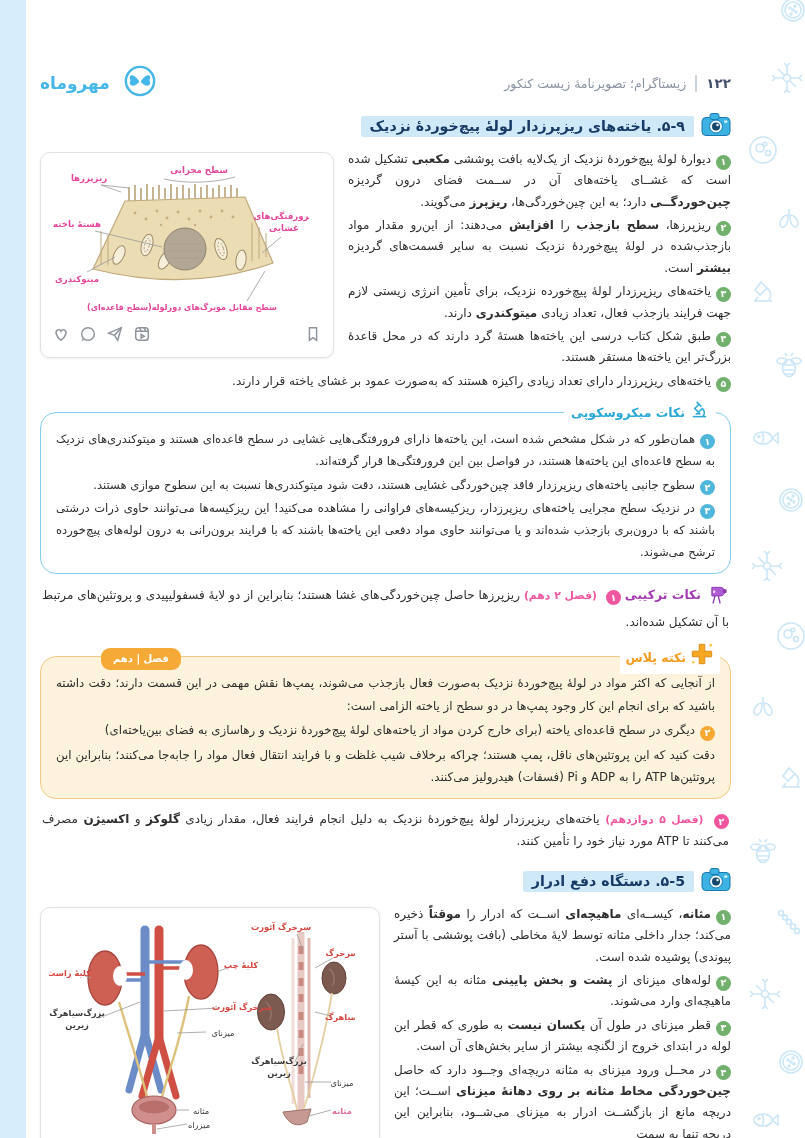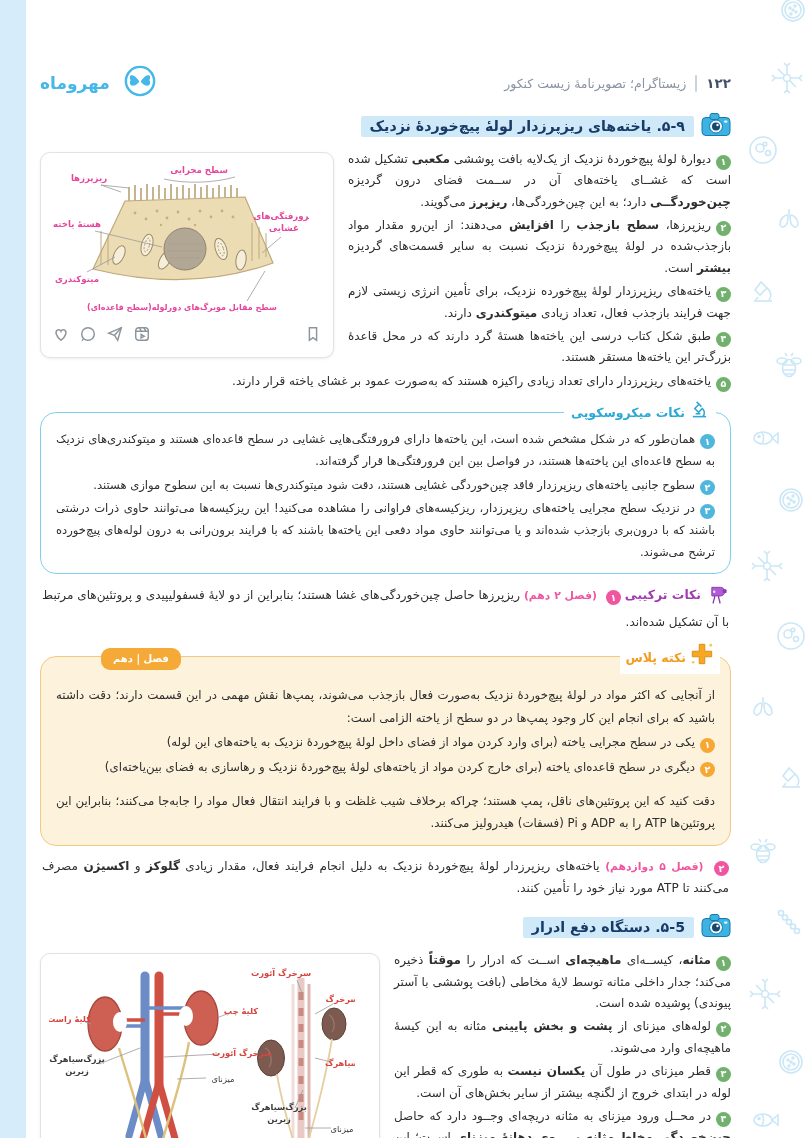--- a/index.html
+++ b/index.html
@@ -35,21 +35,21 @@
   .micro-title{position:absolute;top:-13px;right:14px;background:#fff;display:flex;align-items:center;gap:5px;color:#2aa9d6;font-weight:bold;font-size:12.5px;padding:0 7px;}
   
   .combo{margin:2px 2px 6px;font-size:12px;line-height:1.82;text-align:justify;}
   .combo-label{color:#a23bb0;font-weight:bold;font-size:12.5px;margin-left:4px;}
   .chapter{color:#f0559f;font-weight:bold;font-size:10.8px;}
   .combo .icon-inline{vertical-align:-6px;margin-left:3px;}
   
   .plus-box{position:relative;background:#fdf3dc;border:1.6px solid #f3c884;border-radius:16px;padding:15px 15px 8px;margin:22px 0 10px;font-size:11.8px;line-height:1.9;text-align:justify;}
   .plus-title{position:absolute;top:-15px;right:10px;background:#fff;display:flex;align-items:center;gap:4px;color:#f49c1f;font-weight:bold;font-size:12.5px;padding:0 6px;}
   .plus-badge{position:absolute;top:-9px;left:16px;background:#f5a937;color:#fff;font-size:10px;font-weight:bold;padding:1px 12px 2px;border-radius:9px;margin-left:44px;}
-  .plus-box p{margin:12px 0 2px;}
+  .plus-box p{margin:0 0 2px;}
   
   .dlbl{font-size:8.6px;font-weight:bold;fill:#e5459b;}
   .klbl-r{fill:#d6453f;font-weight:bold;font-size:8.3px;}
   .klbl-b{fill:#3a3a3a;font-size:8.3px;}
   .klbl-p{fill:#e06b9a;font-weight:bold;font-size:8.3px;}
   .ptr{stroke:#9a9a9a;stroke-width:.8;fill:none;}
   svg text{font-family:"DejaVu Sans",sans-serif;}
 </style>
 </head>
 <body>
@@ -288,21 +288,20 @@
           <svg width="24" height="24" viewBox="0 0 26 26">
               <path d="M10 2.5h6v7.5h7.5v6H16v7.5h-6V16H2.5v-6H10z" fill="#f7a823" stroke="#d98a10"></path>
               <circle cx="22.5" cy="3.5" r="1.6" fill="#f9c84b"></circle>
               <circle cx="3.5" cy="22" r="1.4" fill="#f9c84b"></circle>
             </svg>
         </span>
         <span>نکته پلاس</span>
       </div>
       <span class="plus-badge">فصل | دهم</span>
       <p>از آنجایی که اکثر مواد در لولهٔ پیچ‌خوردهٔ نزدیک به‌صورت فعال بازجذب می‌شوند، پمپ‌ها نقش مهمی در این قسمت دارند؛ دقت داشته باشید که برای انجام این کار وجود پمپ‌ها در دو سطح از یاخته الزامی است:</p>
-      <div class="item"><span class="badge orange">۱</span><span>یکی در سطح مجرایی یاخته (برای وارد کردن مواد از فضای داخل لولهٔ پیچ‌خوردهٔ نزدیک به یاخته‌های این لوله)</span></div>
       <div class="item"><span class="badge orange">۲</span><span>دیگری در سطح قاعده‌ای یاخته (برای خارج کردن مواد از یاخته‌های لولهٔ پیچ‌خوردهٔ نزدیک و رهاسازی به فضای بین‌یاخته‌ای)</span></div>
       <p>دقت کنید که این پروتئین‌های ناقل، پمپ هستند؛ چراکه برخلاف شیب غلظت و با فرایند انتقال فعال مواد را جابه‌جا می‌کنند؛ بنابراین این پروتئین‌ها ATP را به ADP و Pi (فسفات) هیدرولیز می‌کنند.</p>
     </div>
 
     <div class="combo">
       <span class="badge pink">۲</span> <span class="chapter">(فصل ۵ دوازدهم)</span> <span><span>یاخته‌های ریزپرزدار لولهٔ پیچ‌خوردهٔ نزدیک به دلیل انجام فرایند فعال، مقدار زیادی </span><b>گلوکز</b><span> و </span><b>اکسیژن</b><span> مصرف می‌کنند تا ATP مورد نیاز خود را تأمین کنند.</span></span>
     </div>
 
     <div class="sec-head" style="margin-top:14px">
       <span>

